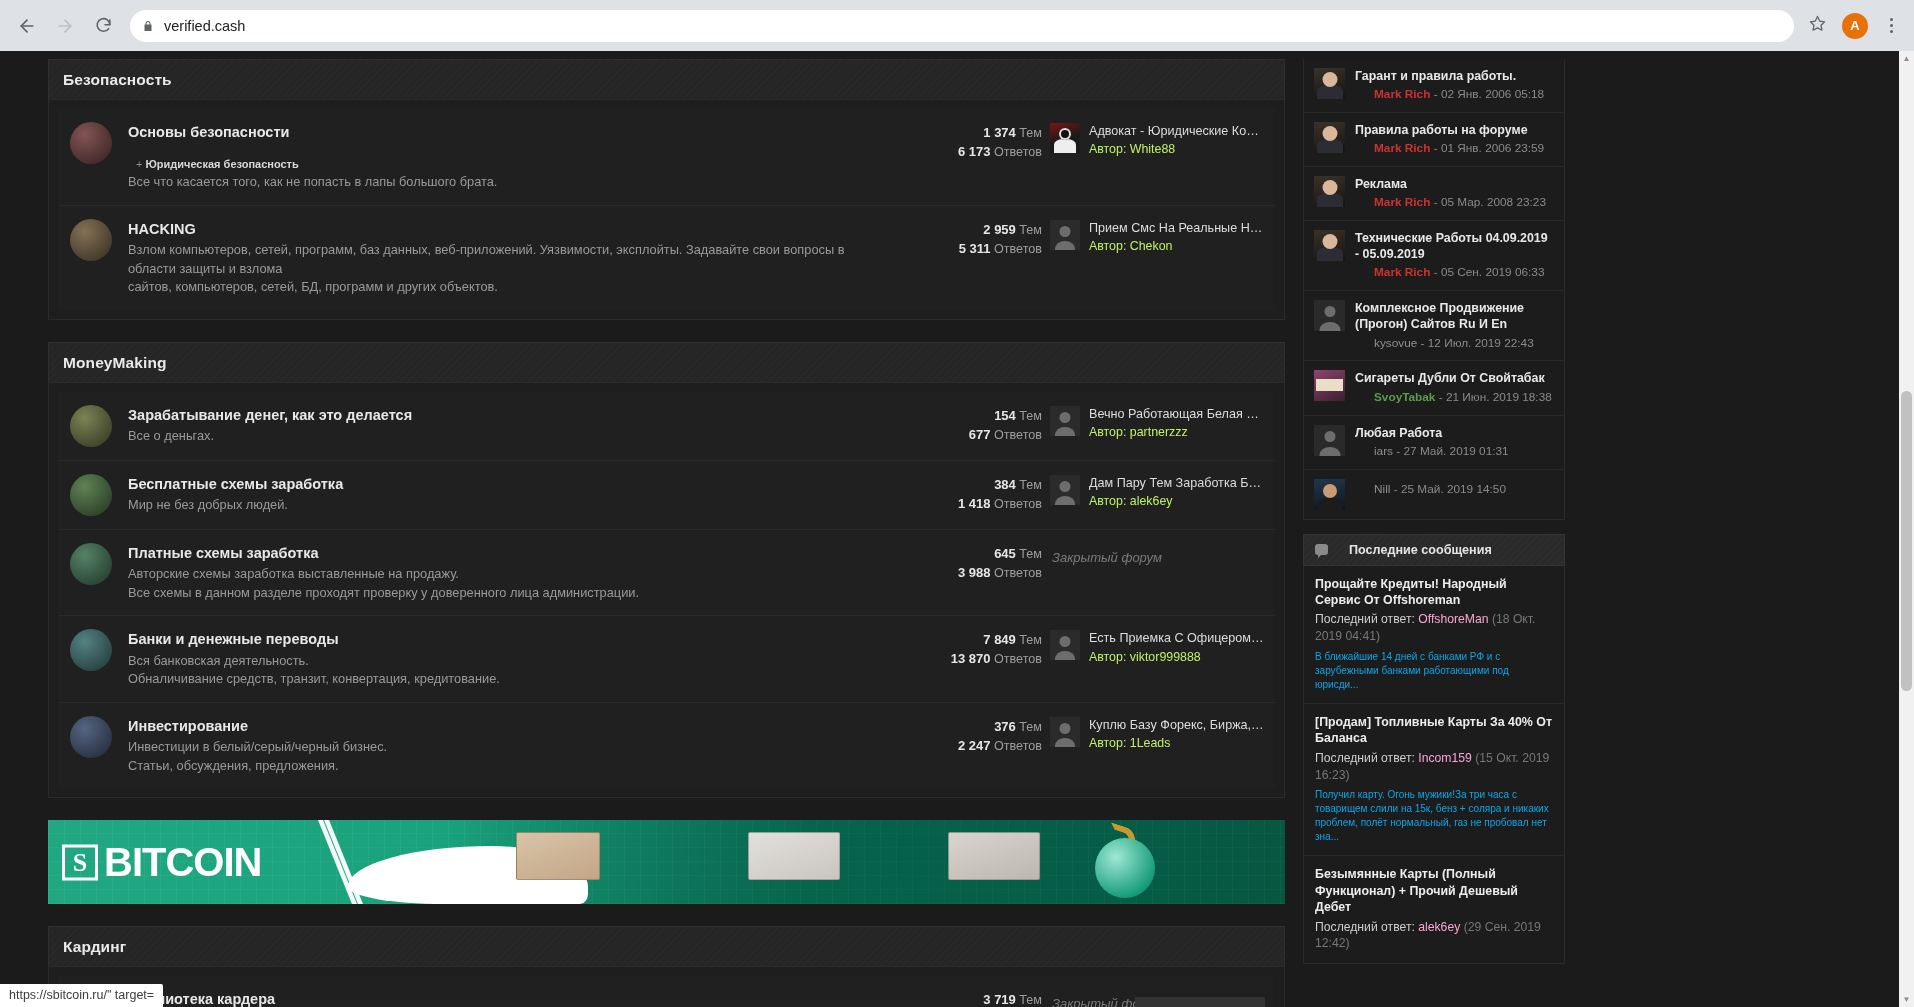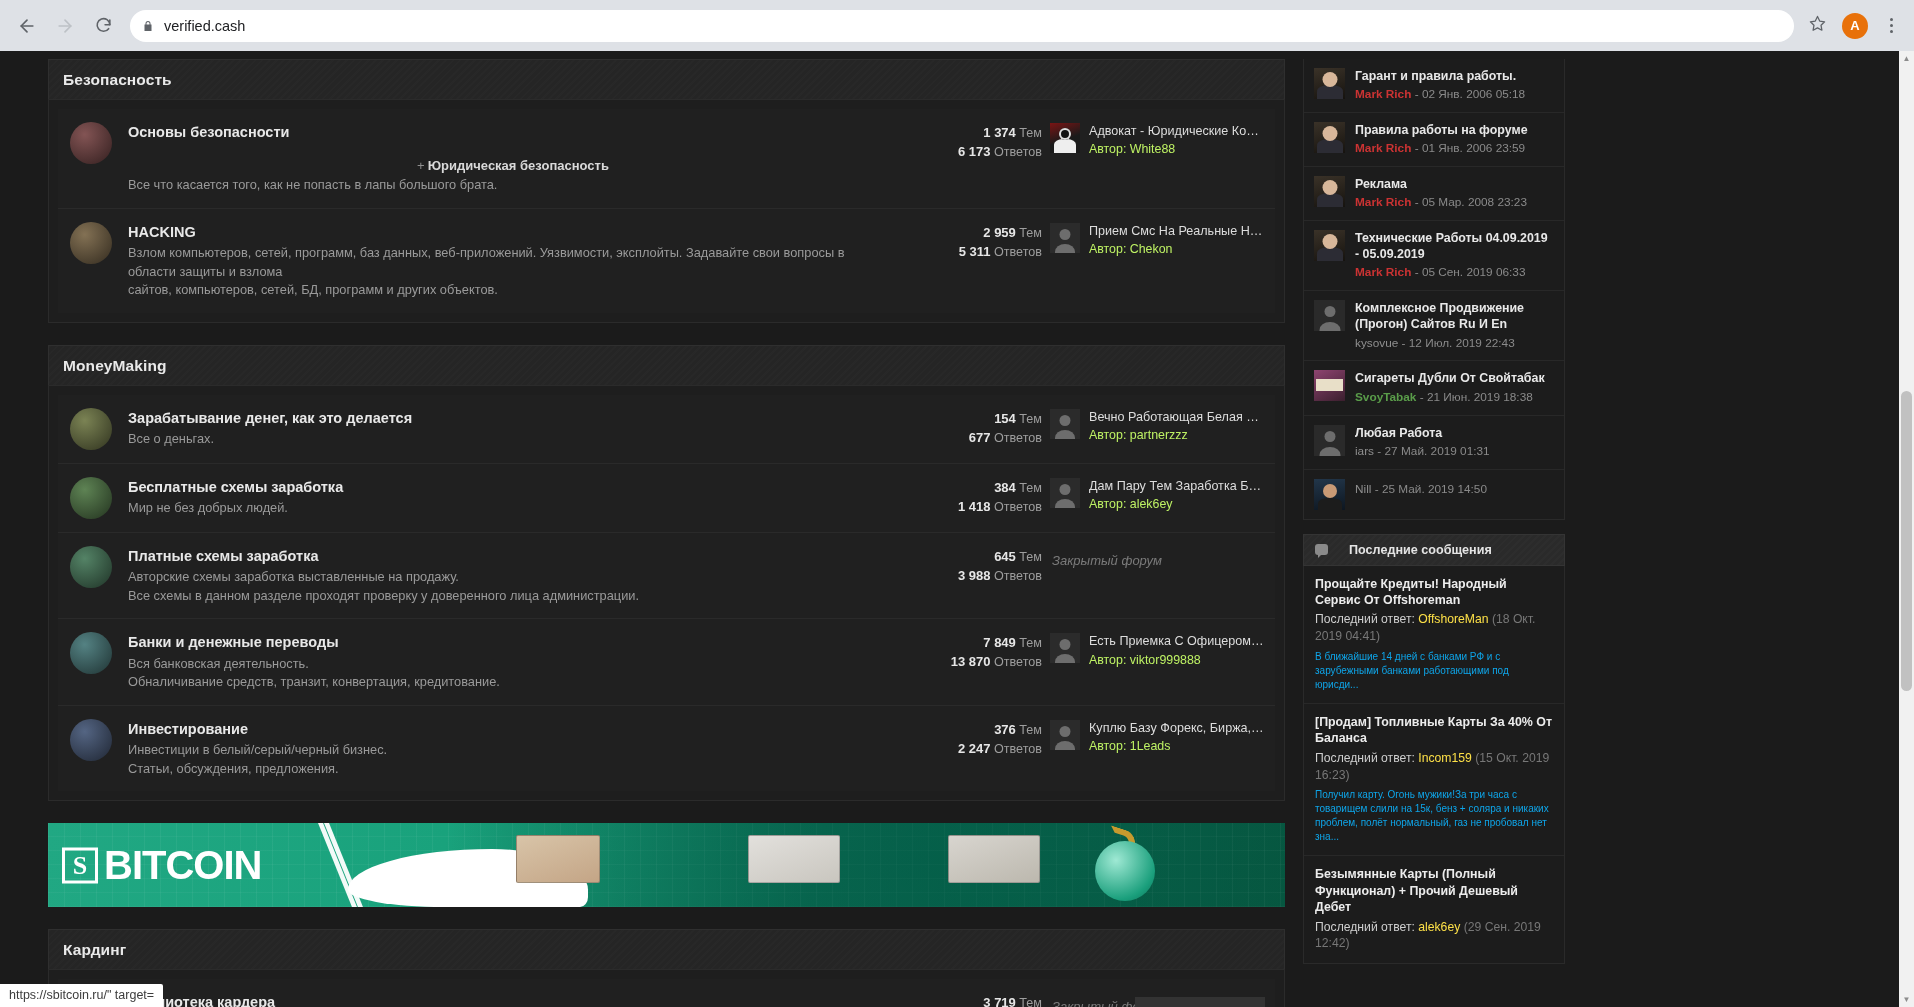--- a/index.html
+++ b/index.html
@@ -121,25 +121,24 @@
   }
   .node-main { flex: 1 1 auto; min-width: 0; padding-top: 1px;}
   .node-title {
     font-size: 14.5px;
     color: #e8e8e8;
     font-weight: bold;
     line-height: 1.25;
     margin-bottom: 3px;
   }
   .node-sub {
-    font-size: 13px;
+    font-size: 11px;
     color: #d9d9d9;
     font-weight: bold;
     margin: 17px 0 3px 8px;
-    text-align: center;
   }
   .node-sub .plus { color: #8e8e8e; font-weight: normal; margin-right: 3px; }
   .node-desc {
     font-size: 12.8px;
     color: #9a9a9a;
     line-height: 1.46;
   }
   .node-stats {
     flex: 0 0 auto;
     width: 160px;
@@ -335,35 +334,35 @@
     background:#c89a76; transform:translateX(-50%);
   }
   .th-av.face::before {
     content:""; position:absolute; left:50%; bottom:0; width:24px;height:12px;border-radius:45% 45% 0 0;
     background:#1c1c1c; transform:translateX(-50%);
   }
   .th-text { flex: 1 1 auto; min-width: 0; }
   .th-title {
     font-size: 12.4px; font-weight: bold; color: #e8e8e8; line-height: 1.3;
   }
-  .th-meta { font-size: 11.8px; color: #8a8a8a; margin-top: 3px; line-height: 1.35;}
+  .th-meta { font-size: 11.8px; color: #8a8a8a; margin-top: 3px; line-height: 1.35; margin-left: 19px;}
   .th-meta .user { font-weight: bold; }
   .th-meta .user.red { color: #c33; }
   .th-meta .user.green { color: #5a9d4a; }
   .th-meta .user.grey { color: #8f8f8f; font-weight: normal; }
 
   
   .msg-item {
     padding: 10px 11px 11px 11px;
     border-bottom: 1px solid #282828;
   }
   .msg-item:last-child { border-bottom: none; }
   .msg-title { font-size: 12.4px; font-weight: bold; color: #ececec; line-height: 1.32; }
   .msg-reply { font-size: 12.2px; color: #cfcfcf; margin-top: 3px; line-height: 1.38; }
-  .msg-reply .who { color: #fde047; }
+  .msg-reply .who { color: #f9a8d4; }
   .msg-reply .when { color: #777; }
   .msg-snippet { font-size: 10px; color: #0ea5e9; margin-top: 5px; line-height: 1.4; }
 
   
   .scrollbar {
     width: 15px;
     flex: 0 0 15px;
     background: #f1f1f1;
     position: relative;
   }

